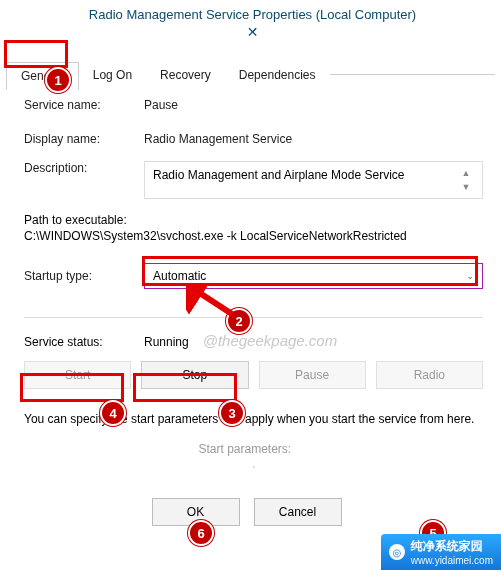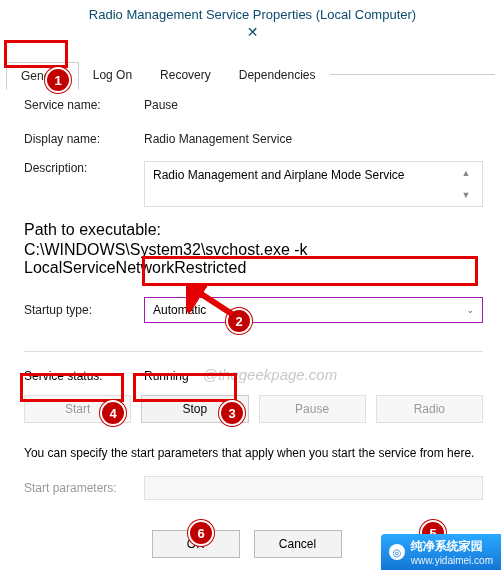--- a/index.html
+++ b/index.html
@@ -54,32 +54,32 @@
     width: 120px;
     color: #222;
     font-size: 12px;
   }
   .row .val { color: #222; font-size: 12px; }
   .desc-box {
     flex: 1;
     border: 1px solid #ddd;
     padding: 6px 8px;
     font-size: 12px;
-    height: 46px;
+    height: 38px;
     display: flex;
     align-items: flex-start;
   }
   .desc-box .scroll-btn {
     width: 16px;
     text-align: center;
     font-size: 9px;
     color: #888;
   }
   .desc-text { flex: 1; }
-  .path-block { margin: 14px 0 20px 0; font-size: 16px; }
+  .path-block { margin: 14px 0 20px 0; font-size: 12px; }
   .path-block div { margin-bottom: 2px; }
   .select-box {
     flex: 1;
     border: 1px solid #a21caf;
     padding: 5px 8px;
     display: flex;
     justify-content: space-between;
     align-items: center;
     font-size: 12px;
     background: #fff;
@@ -98,21 +98,21 @@
   .btn {
     flex: 1;
     text-align: center;
     padding: 6px 0;
     border: 1px solid #ccc;
     background: #f3f3f3;
     font-size: 12px;
   }
   .btn.disabled { color: #9a9a9a; background: #f7f7f7; border-color: #e0e0e0; }
   .note { font-size: 12px; margin: 22px 0 14px 0; line-height: 1.4; }
-  .params-row { display:flex; align-items:center; gap:10px; margin-bottom: 20px;}
+  .params-row { display:flex; align-items:center; gap:10px; margin-bottom: 20px; flex-direction: column;}
   .params-row .lbl { width: 110px; color:#9a9a9a; }
   .params-input {
     flex: 1;
     border: 1px solid #e0e0e0;
     height: 24px;
     background: #f8f8f8;
   }
   .footer-btns {
     display: flex;
     gap: 14px;

